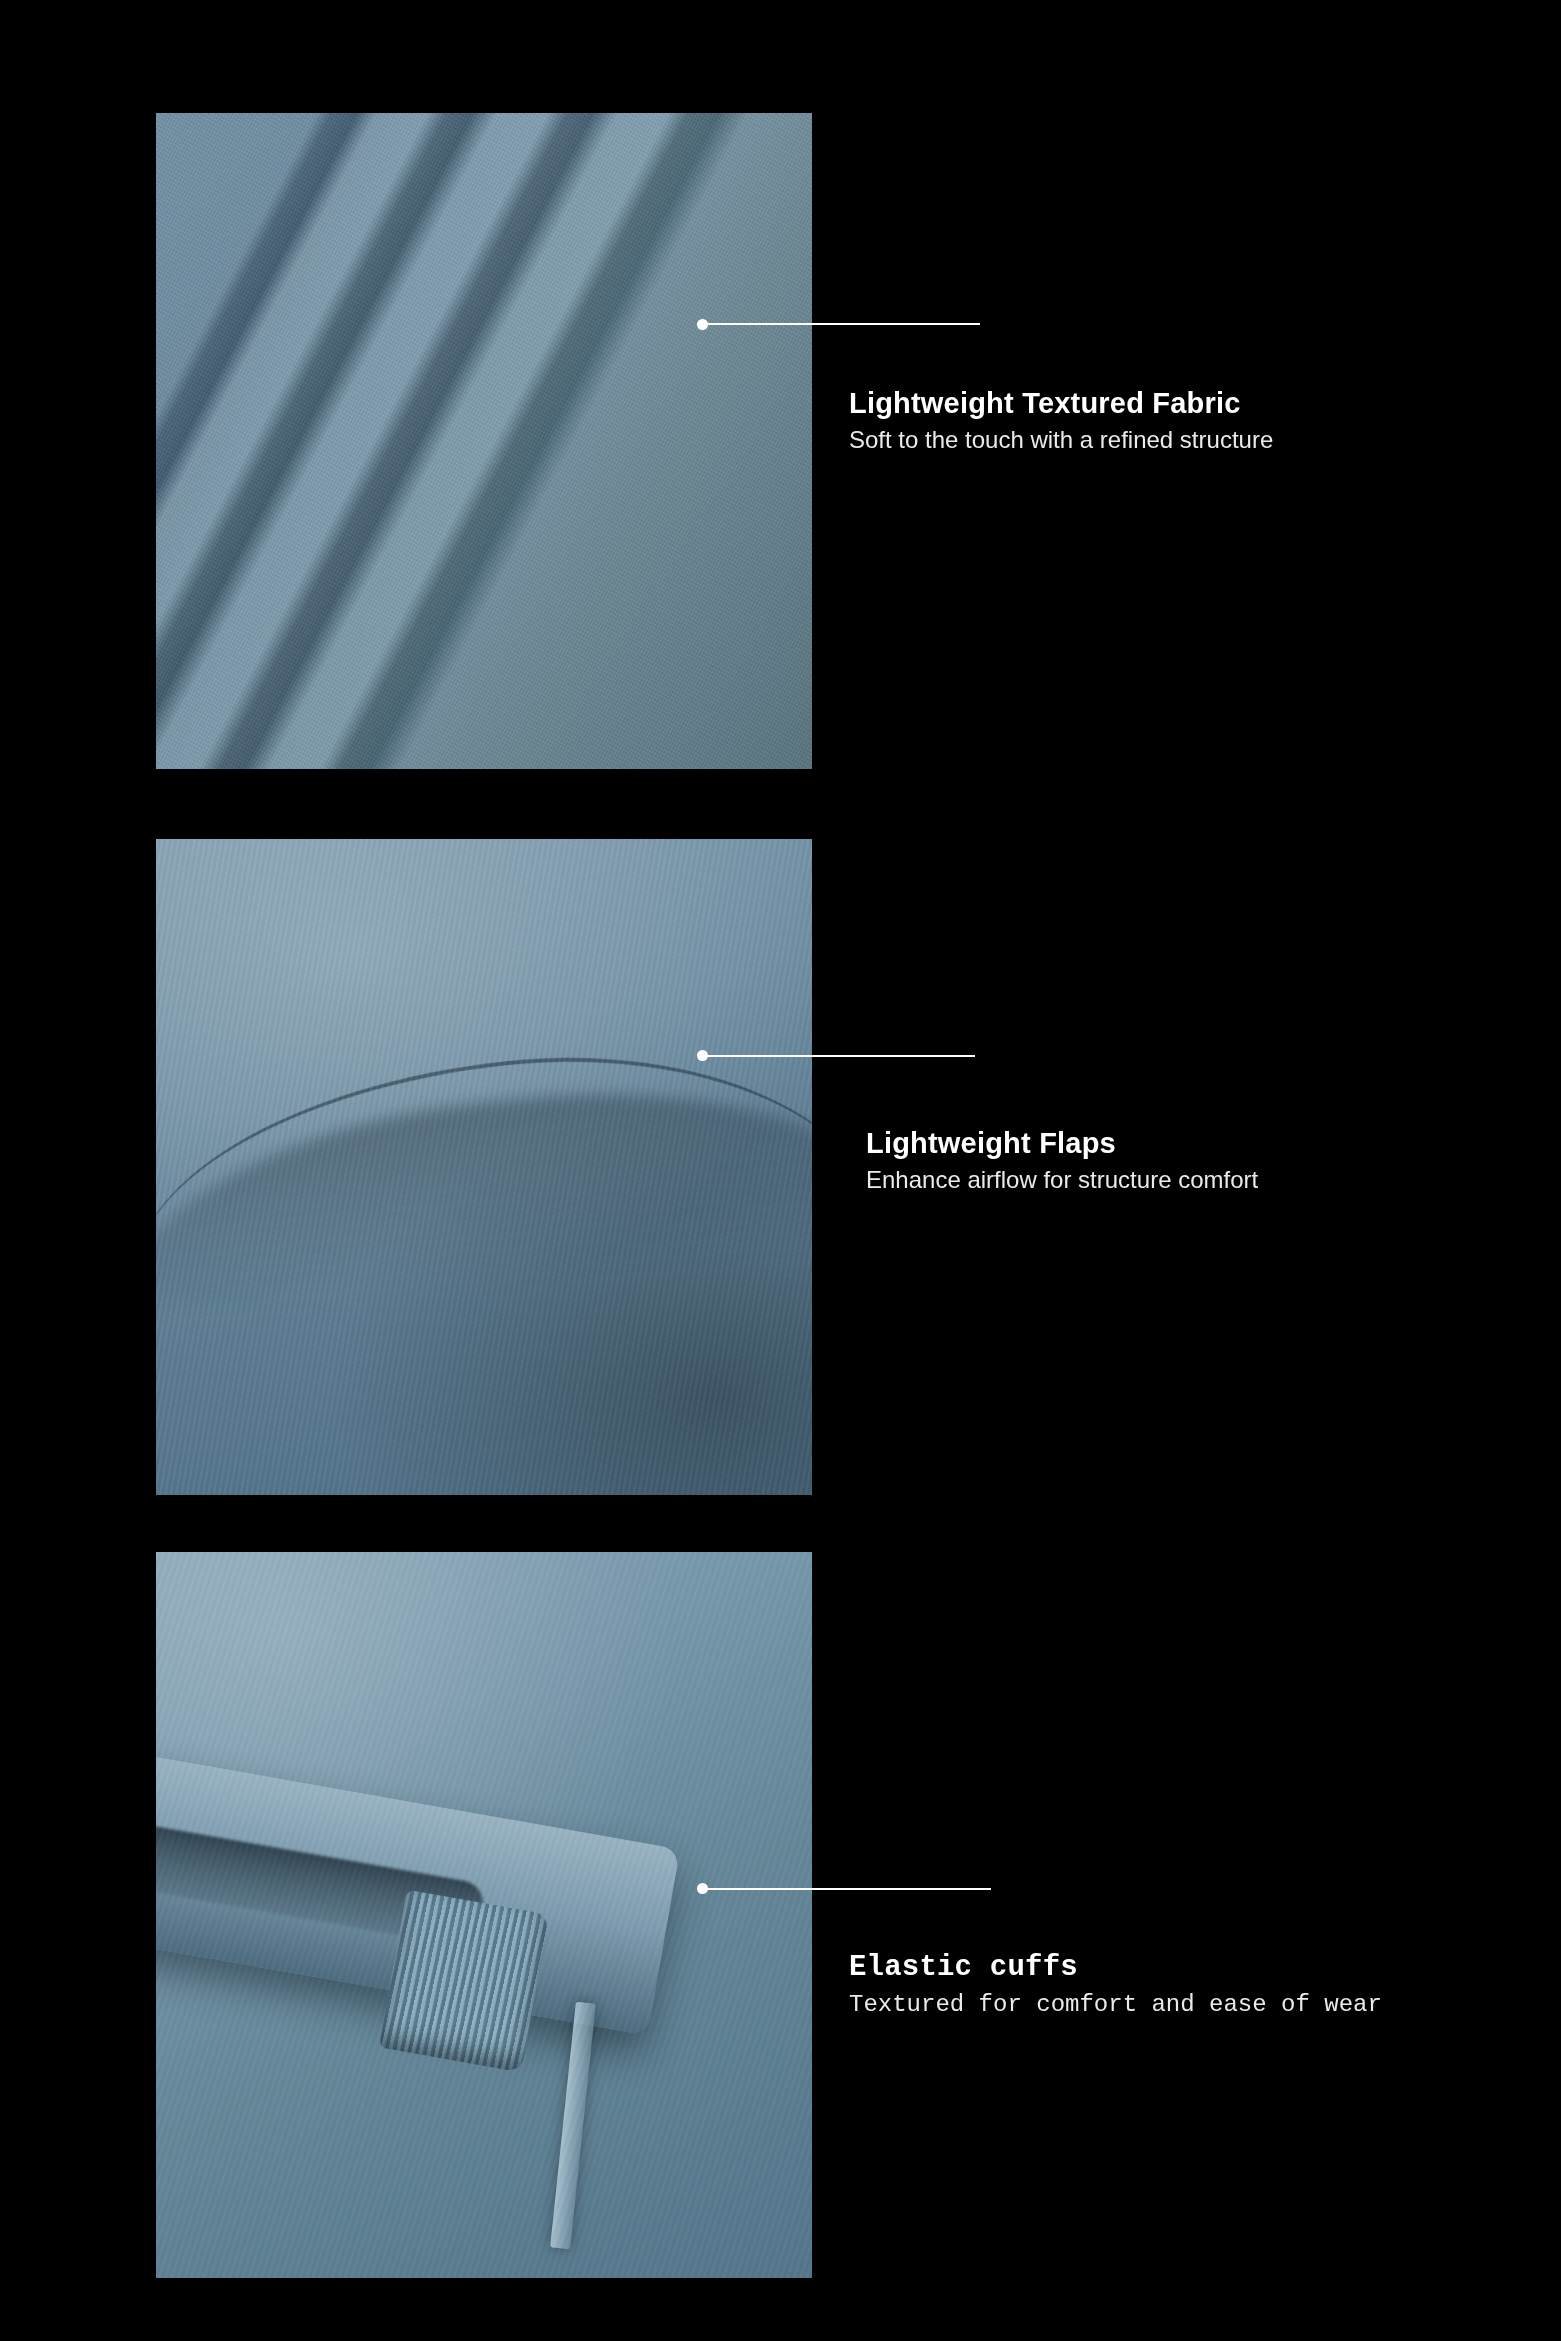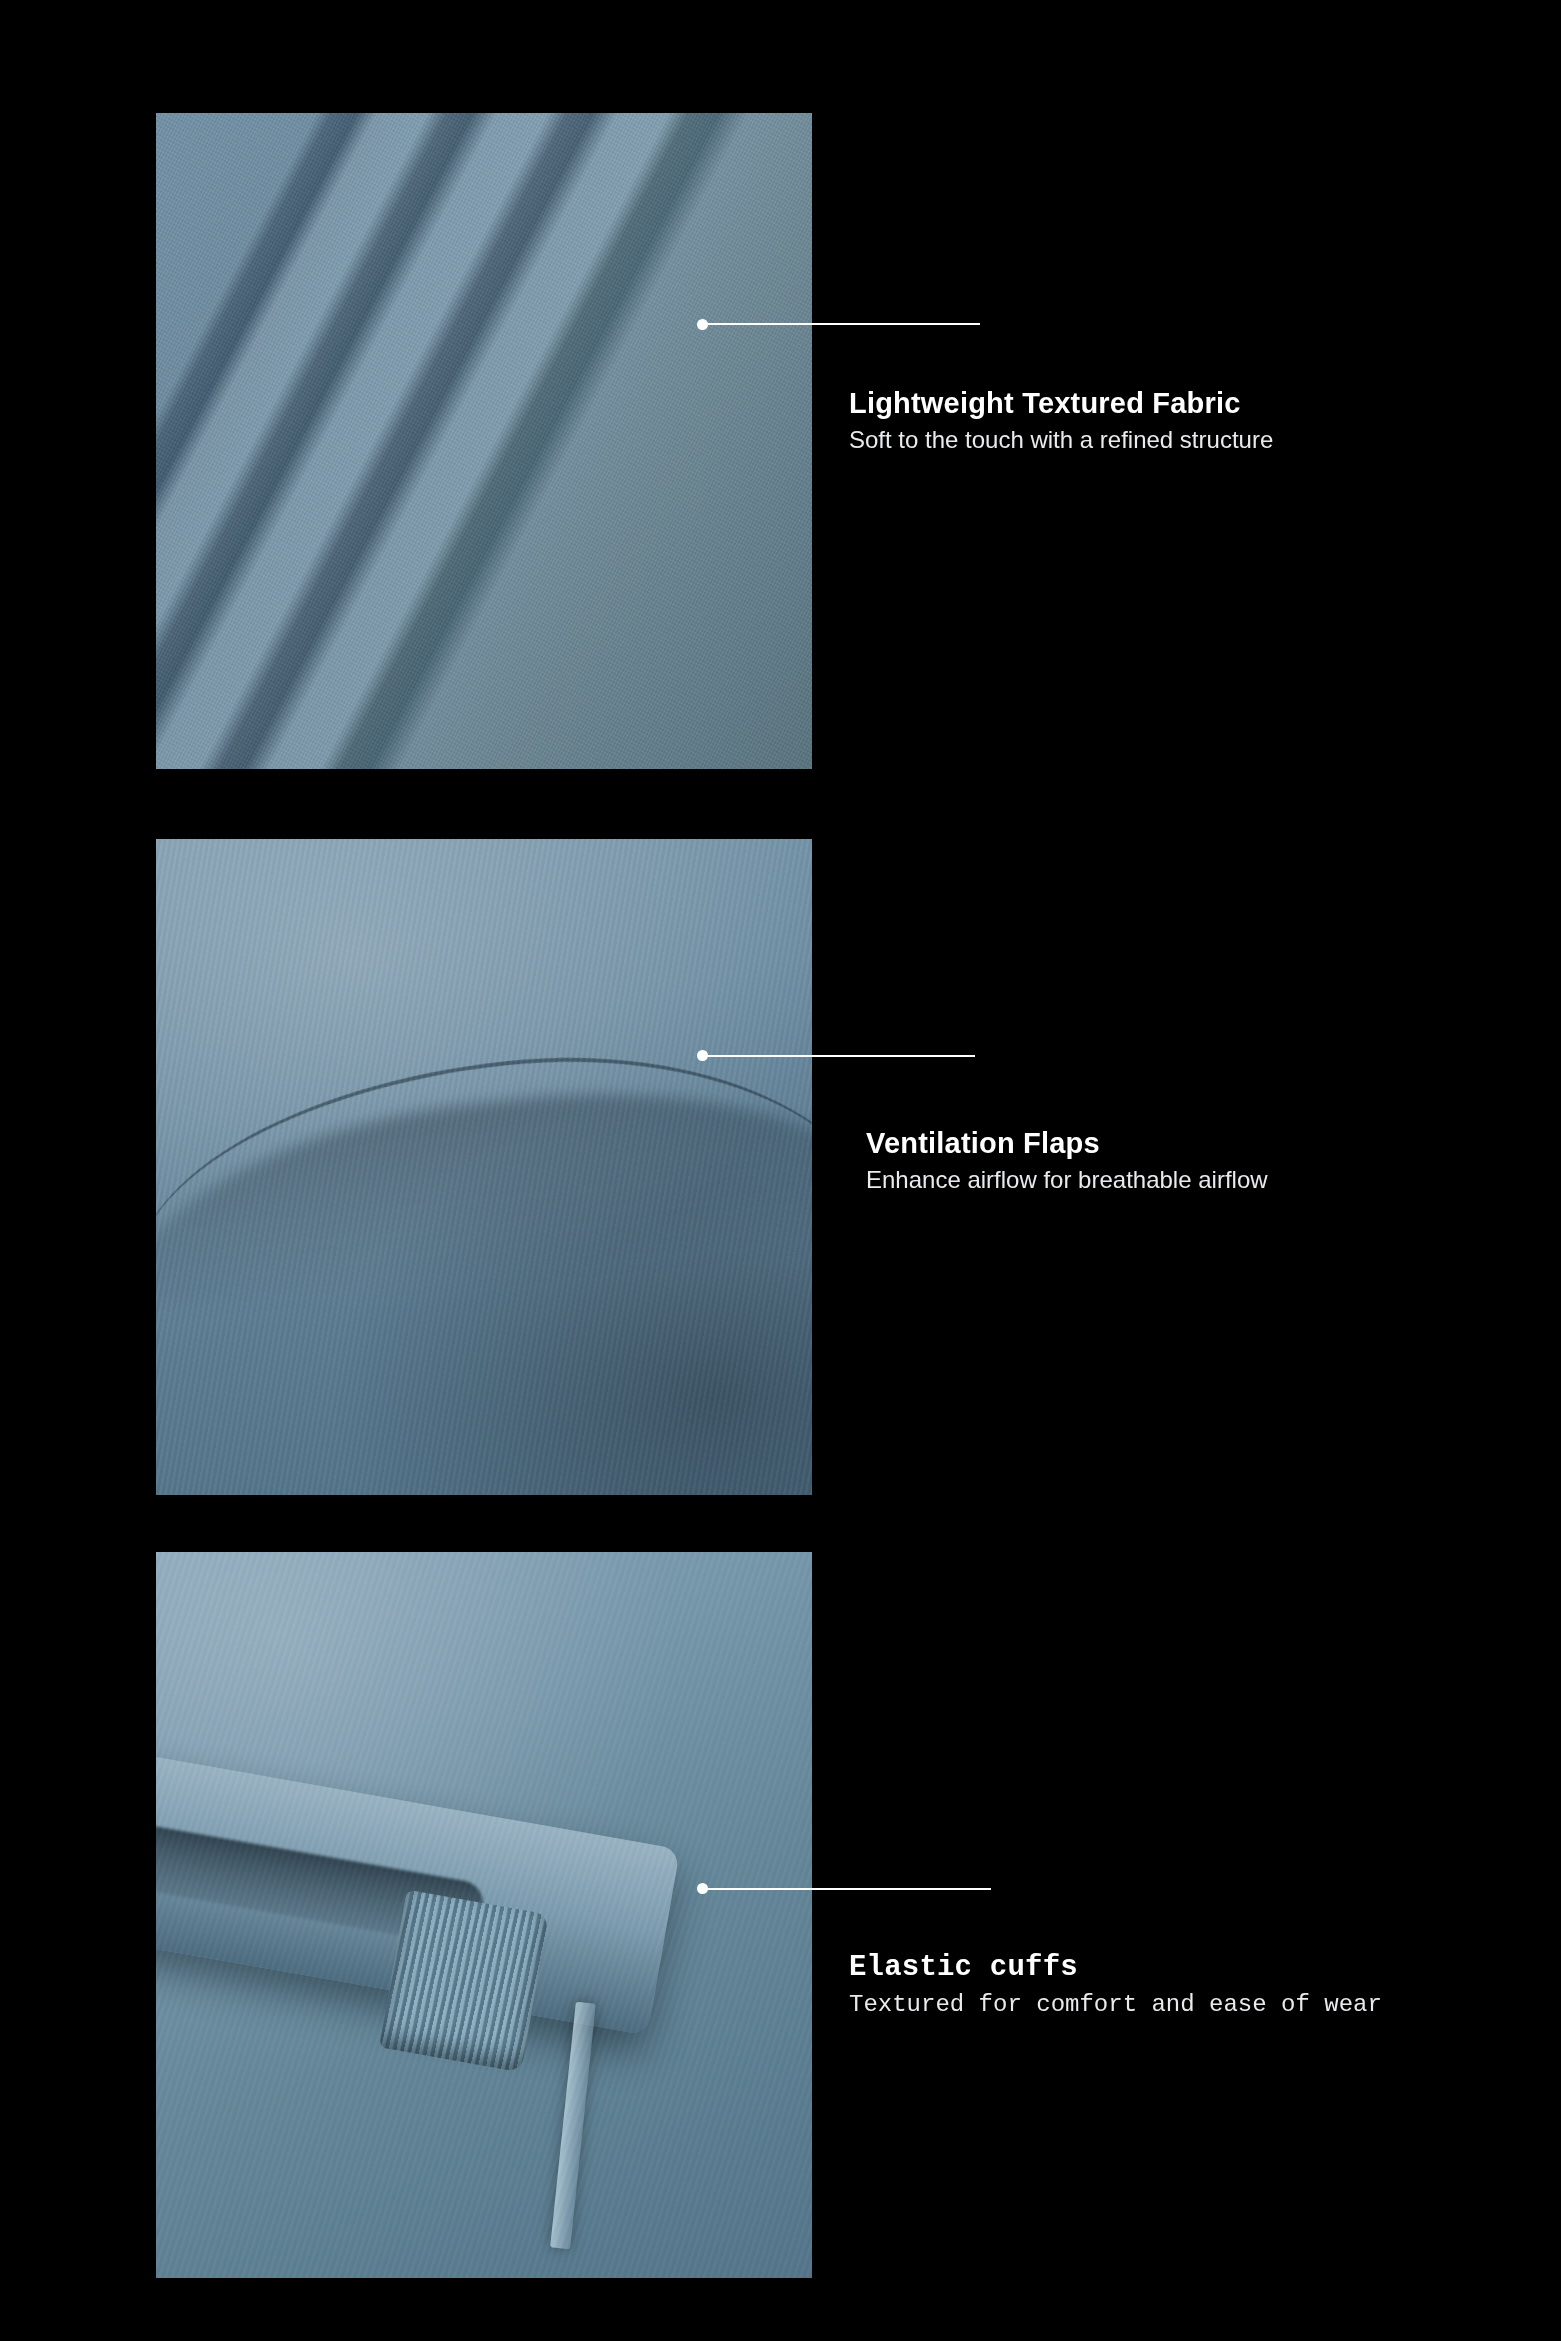--- a/index.html
+++ b/index.html
@@ -219,22 +219,22 @@
   <div class="feature" style="top:778px;height:762px;">
     <div class="photo img-vent" style="top:61px;height:656px;">
       <div class="photo-inner">
         <div class="vent-shadow"></div>
         <div class="vent-seam"></div>
       </div>
     </div>
     <div class="dot" style="left:697px;top:272px;"></div>
     <div class="leader" style="left:707px;top:277px;width:268px;"></div>
     <div class="caption" style="left:866px;top:347px;">
-      <h3>Ventilation Flaps</h3>
-      <p>Enhance airflow for breathable airflow</p>
+      <h3>Lightweight Flaps</h3>
+      <p>Enhance airflow for structure comfort</p>
     </div>
   </div>
 
   <div class="feature" style="top:1540px;height:802px;">
     <div class="photo img-cuff" style="top:12.2px;height:726px;">
       <div class="photo-inner">
         <div class="sleeve"></div>
         <div class="sleeve-dark"></div>
         <div class="ribbing"></div>
         <div class="zipper"></div>

